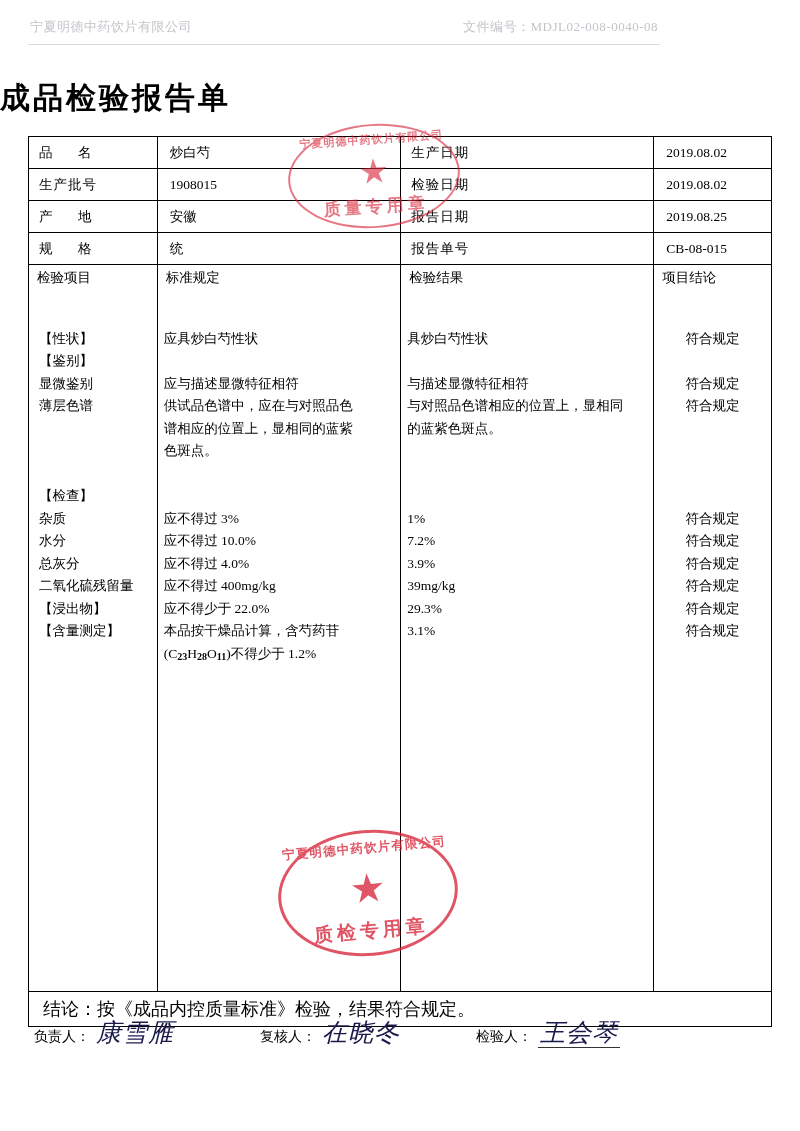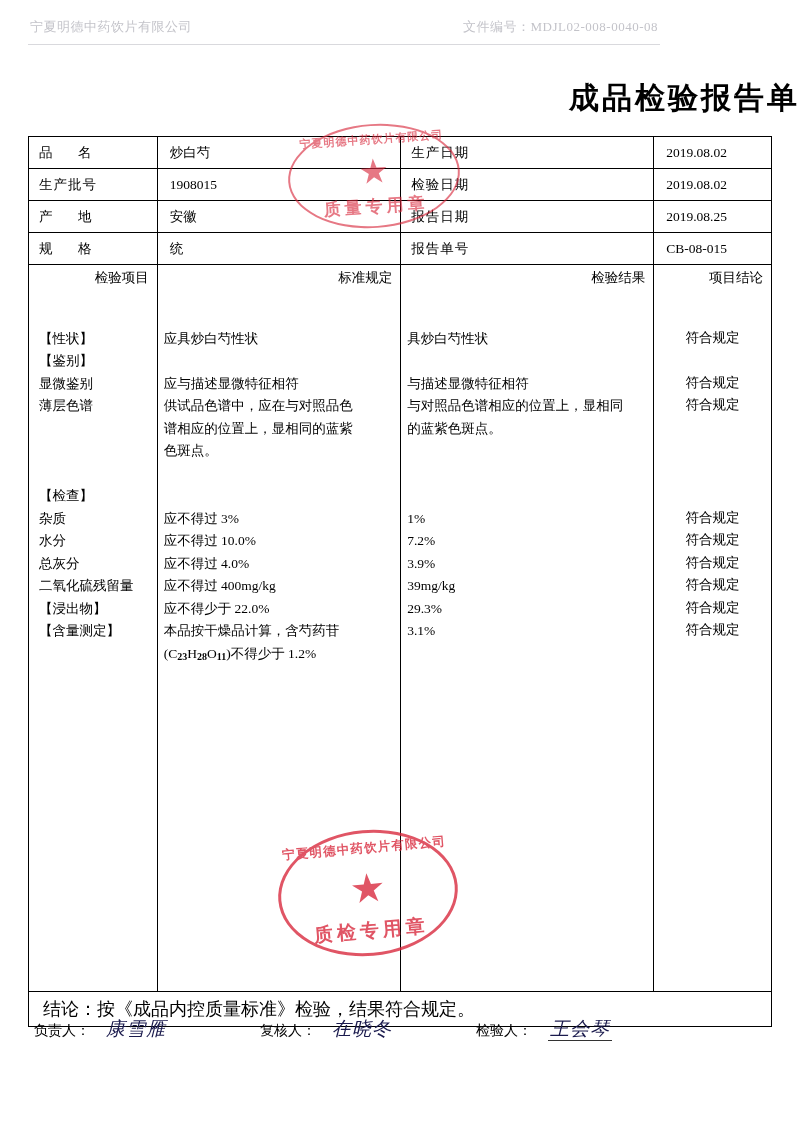--- a/index.html
+++ b/index.html
@@ -45,21 +45,21 @@
     border-top: 1px solid #cfcfd4;
     opacity: .8;
   }
 
   
   .doc-title {
     position: absolute;
     top: 78px;
     left: 0;
     width: 800px;
-    text-align: right;
+    text-align: left;
     font-size: 30px;
     font-weight: bold;
     letter-spacing: 3px;
     font-family: "Liberation Sans", "DejaVu Sans", sans-serif;
   }
 
   
   .tbl {
     position: absolute;
     left: 28px;
@@ -86,41 +86,41 @@
     width: 92px;
     letter-spacing: 1px;
     padding-left: 10px !important;
   }
   .val-b { padding-left: 12px !important; }
 
   
   .colhdr td {
     height: 26px;
     line-height: 26px;
-    text-align: right;
+    text-align: left;
     border-bottom: none;
   }
   .c1 { width: 118px; }
   .c2 { width: 212px; }
   .c3 { width: 300px; }
   .c4 { width: 114px; }
 
   
   .body-row td {
     height: 700px;
     border-top: none;
     padding: 0;
   }
   .body-inner {
     padding: 14px 6px 0 6px;
     font-size: 13.5px;
     line-height: 22.5px;
   }
   .body-inner.pad-left { padding-left: 10px; }
-  .body-inner.center { text-align: center; font-family: Liberation Mono, monospace; }
+  .body-inner.center { text-align: center; }
   .spacer { height: 22.5px; }
   .nowrap { white-space: nowrap; }
   .sub { font-size: 10px; vertical-align: -2px; font-weight: bold; }
 
   
   .concl td {
     height: 34px;
     line-height: 34px;
     padding-left: 14px !important;
     font-size: 18px;
@@ -136,23 +136,23 @@
     font-size: 14px;
   }
   .sign {
     position: absolute;
     top: 8px;
     white-space: nowrap;
   }
   .sign .nm {
     font-family: "Liberation Serif", "DejaVu Serif", serif;
     font-style: italic;
-    font-size: 19px;
+    font-size: 25px;
     color: #1a1a4d;
-    margin-left: 16px;
+    margin-left: 6px;
     letter-spacing: 1px;
   }
   .s1 { left: 6px; }
   .s2 { left: 232px; }
   .s3 { left: 448px; }
   .s3 .nm {
     border-bottom: 1px solid #333;
     padding: 0 2px 1px 2px;
   }
 

